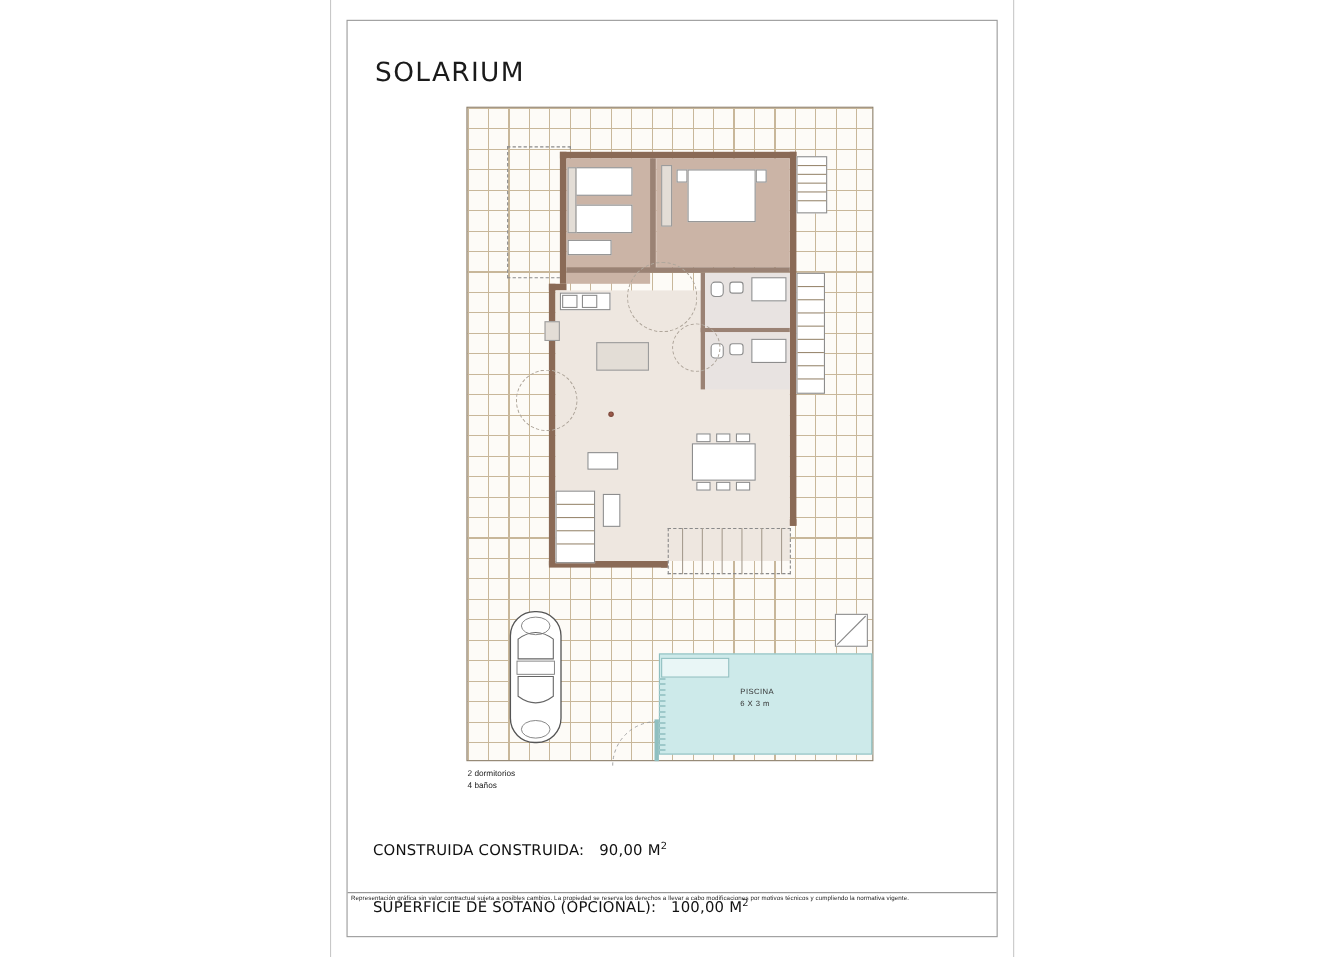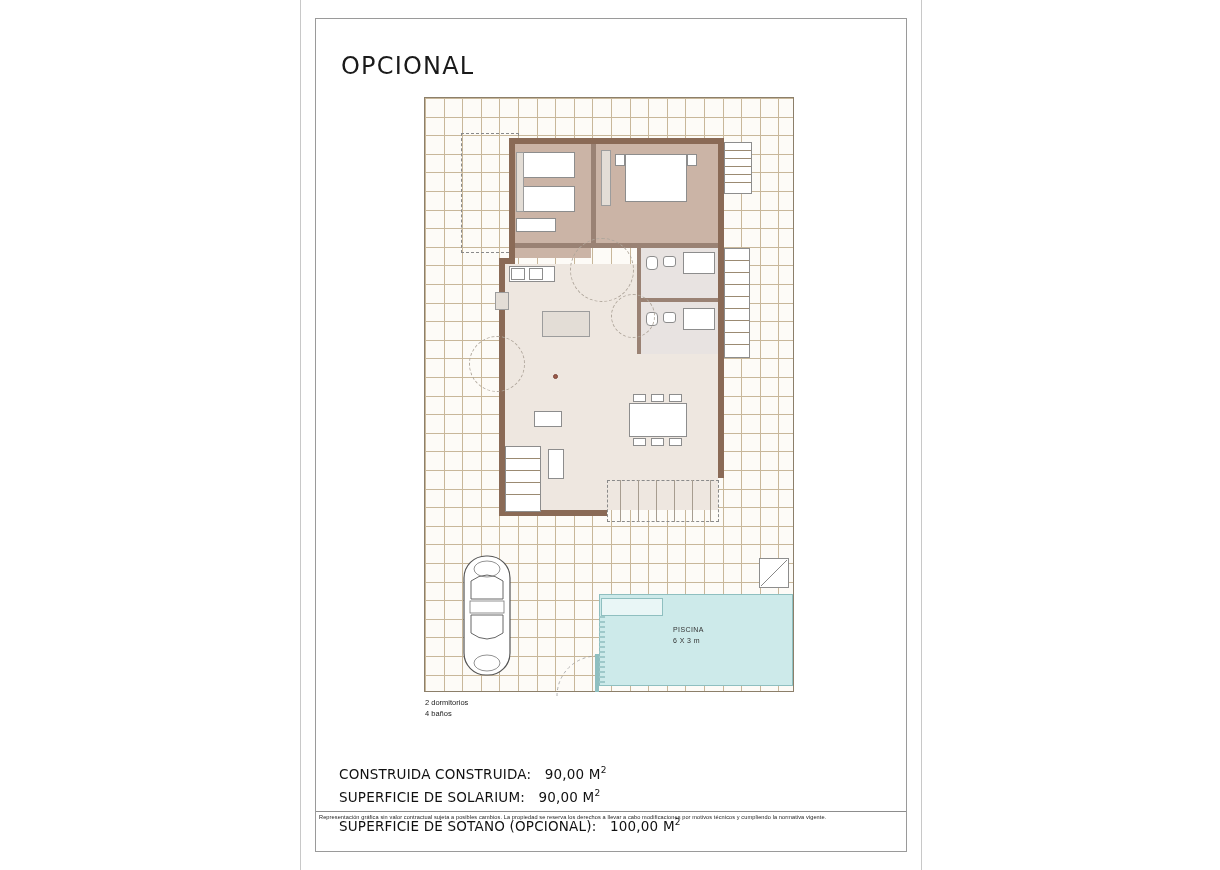--- a/index.html
+++ b/index.html
@@ -170,21 +170,21 @@
     height: 125px;
   }
   .tick { position:absolute; background:#9b8a72; }
 </style>
 </head>
 <body>
 
 <div id="sheet">
   <div id="inner-frame"></div>
 
-  <div id="title">OPCIONAL</div>
+  <div id="title">SOLARIUM</div>
 
   <div id="plot">
 
     <div class="dash-box" style="left:36px; top:35px; width:58px; height:120px;"></div>
 
     <div class="wall" style="left:84px; top:40px; width:215px; height:6px;"></div>
 
     <div class="wall" style="left:84px; top:40px; width:6px; height:120px;"></div>
 
     <div class="wall" style="left:74px; top:160px; width:6px; height:256px;"></div>
@@ -311,24 +311,20 @@
 
   <div id="notes">
     <div>2 dormitorios</div>
     <div>4 baños</div>
   </div>
 
   <div class="sum" style="left:38px; top:765px;">
     <span>CONSTRUIDA CONSTRUIDA:</span>
     &nbsp;&nbsp;<span>90,00 M</span><sup>2</sup>
   </div>
-  <div class="sum" style="left:38px; top:788px;">
-    <span>SUPERFICIE DE SOLARIUM:</span>
-    &nbsp;&nbsp;<span>90,00 M</span><sup>2</sup>
-  </div>
   <div class="sum" style="left:38px; top:817px;">
     <span>SUPERFICIE DE SOTANO (OPCIONAL):</span>
     &nbsp;&nbsp;<span>100,00 M</span><sup>2</sup>
   </div>
 
   <div id="disclaimer-rule"></div>
   <div id="disclaimer">Representación gráfica sin valor contractual sujeta a posibles cambios. La propiedad se reserva los derechos a llevar a cabo modificaciones por motivos técnicos y cumpliendo la normativa vigente.</div>
 </div>
 
 </body></html>

